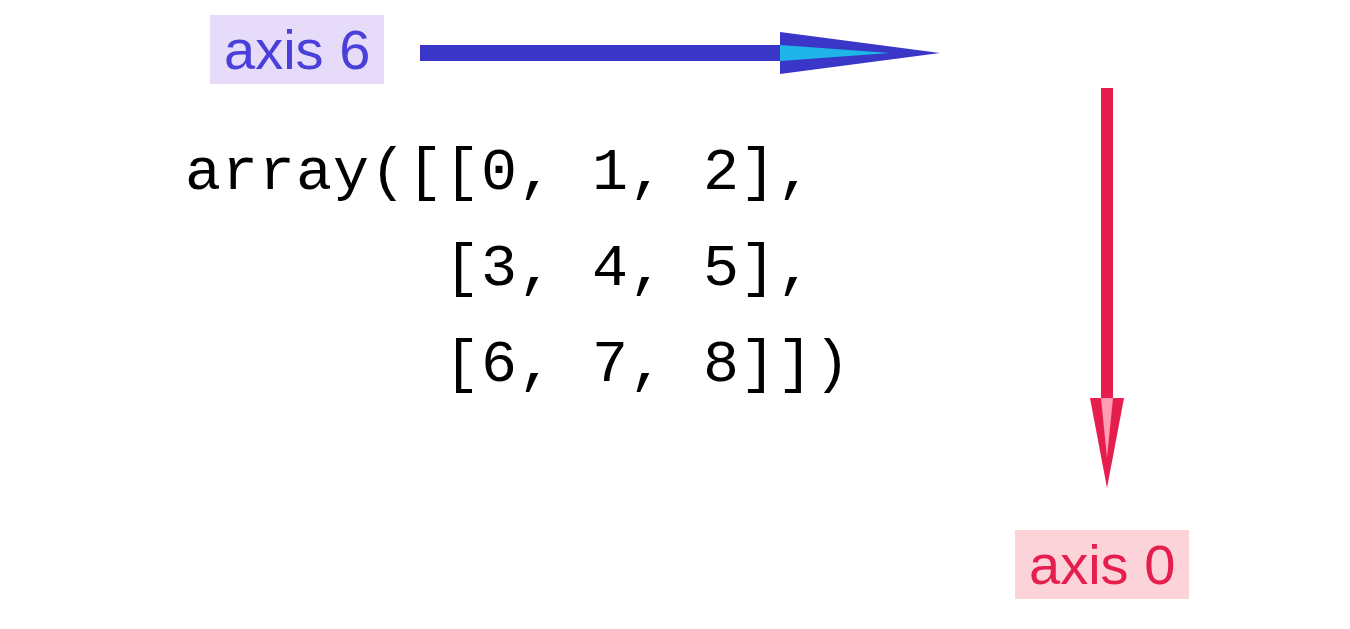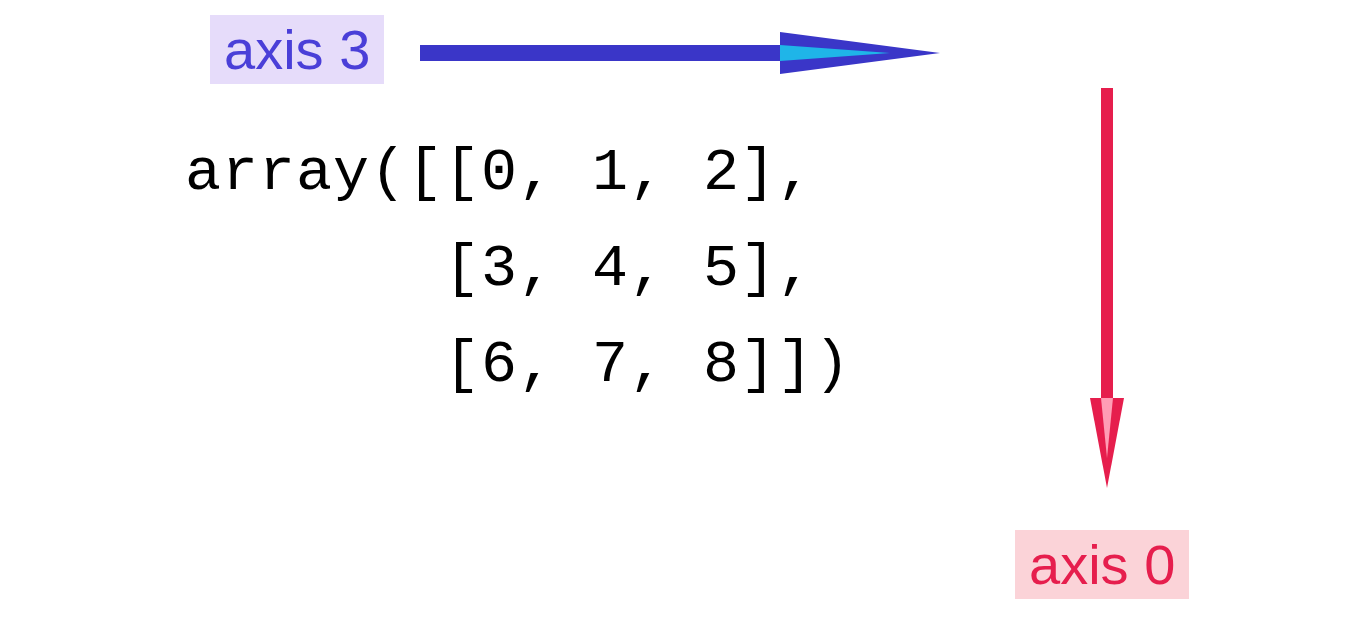--- a/index.html
+++ b/index.html
@@ -52,21 +52,21 @@
       background: #fbd3d8;
       color: #e61e4d;
       font-size: 56px;
       padding: 2px 14px;
       font-family: Arial, sans-serif;
     }
   </style>
 </head>
 <body>
 
-<div class="axis1-label">axis 3</div>
+<div class="axis1-label">axis 6</div>
 
 <svg class="axis1-arrow" viewBox="0 0 520 50" xmlns="http://www.w3.org/2000/svg">
   <rect x="0" y="17" width="360" height="16" fill="#3a36c8"></rect>
   <polygon points="360,4 520,25 360,46" fill="#3a36c8"></polygon>
   <polygon points="360,17 470,25 360,33" fill="#1fb5e8"></polygon>
 </svg>
 
 <pre class="array-code">array([[0, 1, 2],
        [3, 4, 5],
        [6, 7, 8]])</pre>

